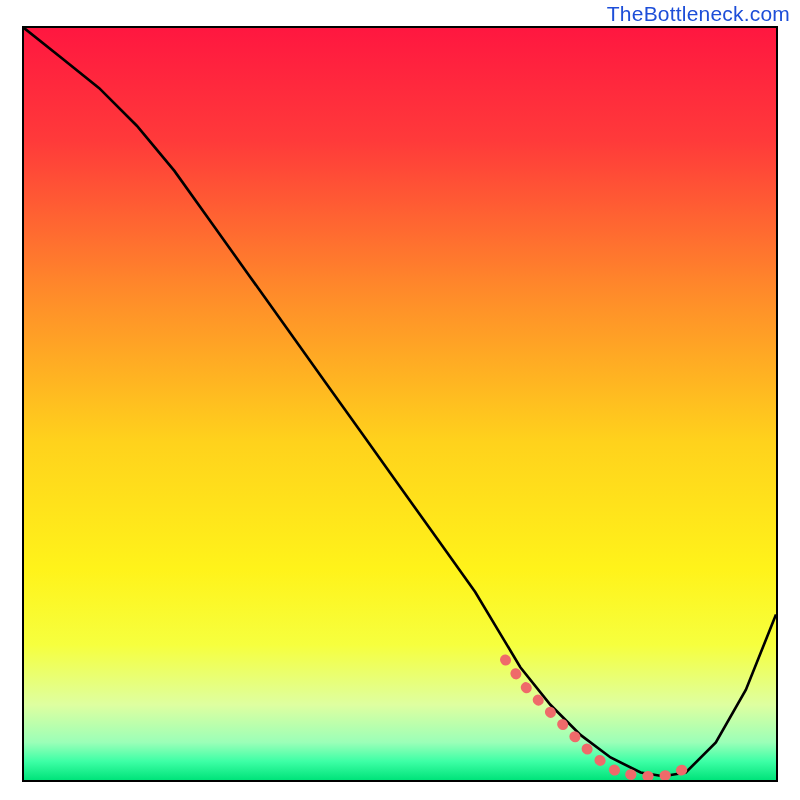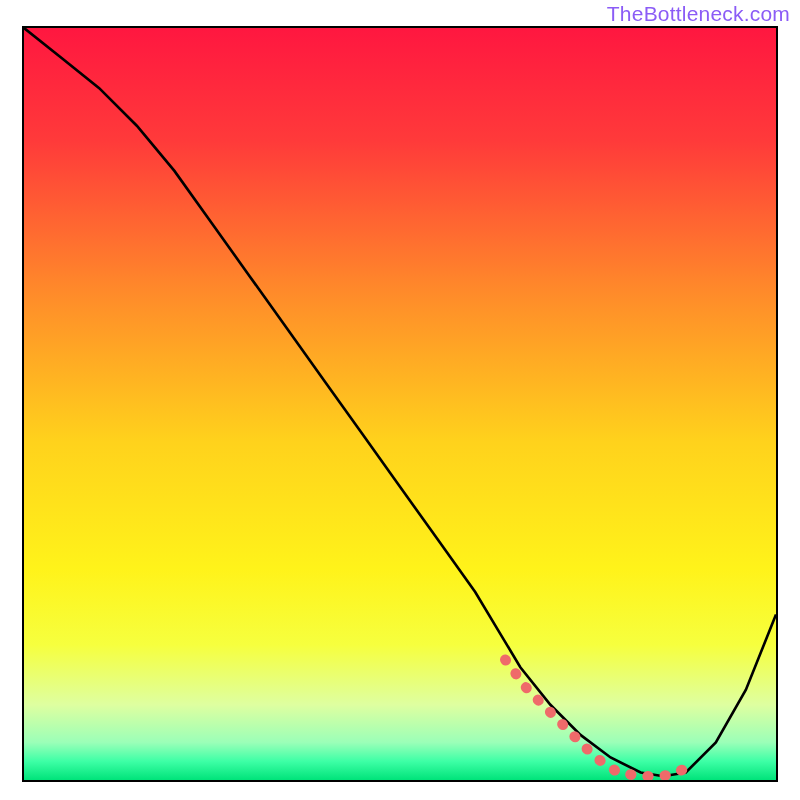--- a/index.html
+++ b/index.html
@@ -13,21 +13,21 @@
   }
   .wrap {
     position: relative;
     width: 800px;
     height: 800px;
   }
   .attribution {
     position: absolute;
     top: 2px;
     right: 10px;
-    color: #8b5cf6;
+    color: #1d4ed8;
     font-size: 21px;
     letter-spacing: 0.2px;
     font-weight: 400;
   }
   .plot {
     position: absolute;
     left: 22px;
     top: 26px;
     width: 756px;
     height: 756px;

